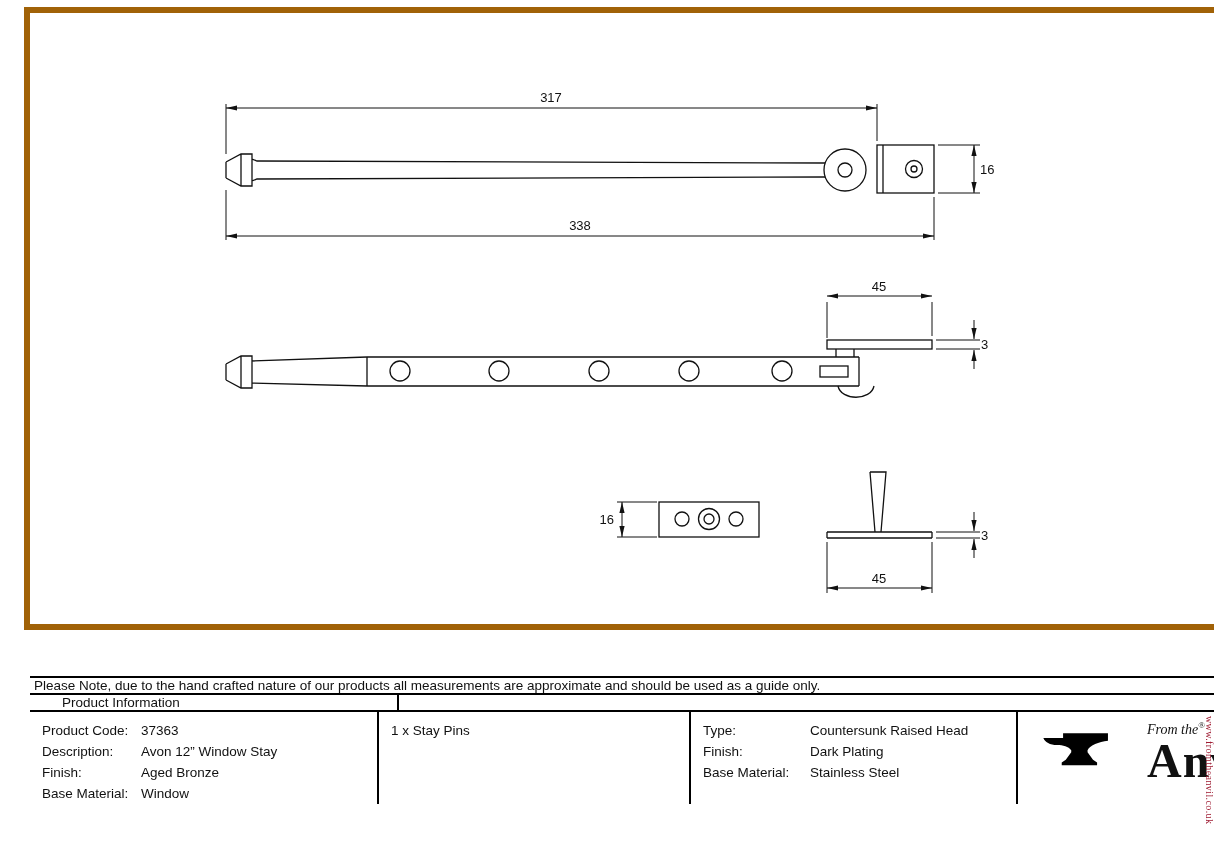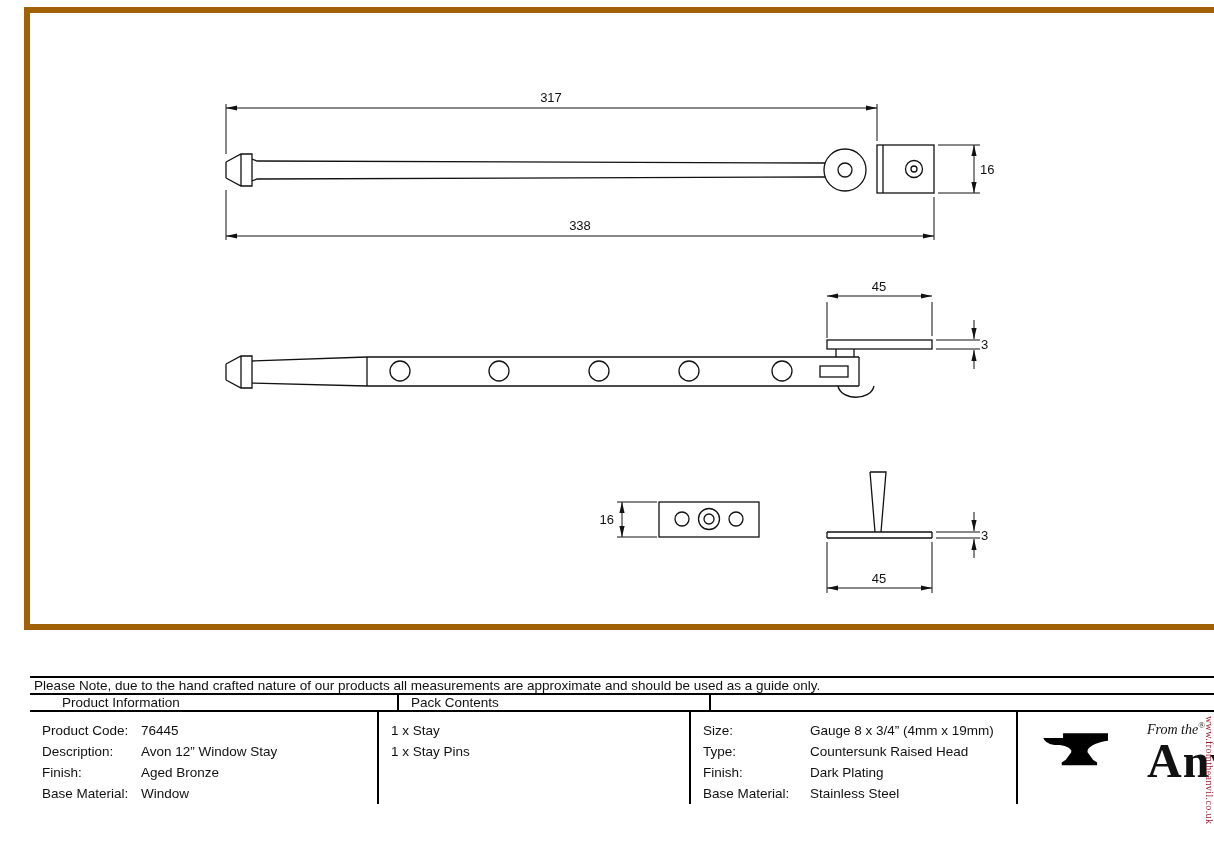--- a/index.html
+++ b/index.html
@@ -130,55 +130,49 @@
     </svg>
 
     <div class="bottom">
 
       <div class="note-row">
         <span>Please Note, due to the hand crafted nature of our products all measurements are approximate and should be used as a guide only.</span>
       </div>
 
       <div class="spec-header">
         <div>Product Information</div>
-        <div>Pack Contents</div>
         <div></div>
       </div>
 
       <div class="spec-body">
 
         <div class="spec-col">
           <div class="kv-row">
             <span>Product Code:</span>
-            <span>76445</span>
+            <span>37363</span>
           </div>
           <div class="kv-row">
             <span>Description:</span>
             <span>Avon 12” Window Stay</span>
           </div>
           <div class="kv-row">
             <span>Finish:</span>
             <span>Aged Bronze</span>
           </div>
           <div class="kv-row">
             <span>Base Material:</span>
             <span>Window</span>
           </div>
         </div>
 
         <div class="spec-col">
-          <div class="pack-item">1 x Stay</div>
           <div class="pack-item">1 x Stay Pins</div>
         </div>
 
         <div class="spec-col fix">
-          <div class="kv-row">
-            <span>Size:</span>
-            <span>Gauge 8 x 3/4” (4mm x 19mm)</span>
-          </div>
           <div class="kv-row">
             <span>Type:</span>
             <span>Countersunk Raised Head</span>
           </div>
           <div class="kv-row">
             <span>Finish:</span>
             <span>Dark Plating</span>
           </div>
           <div class="kv-row">
             <span>Base Material:</span>

